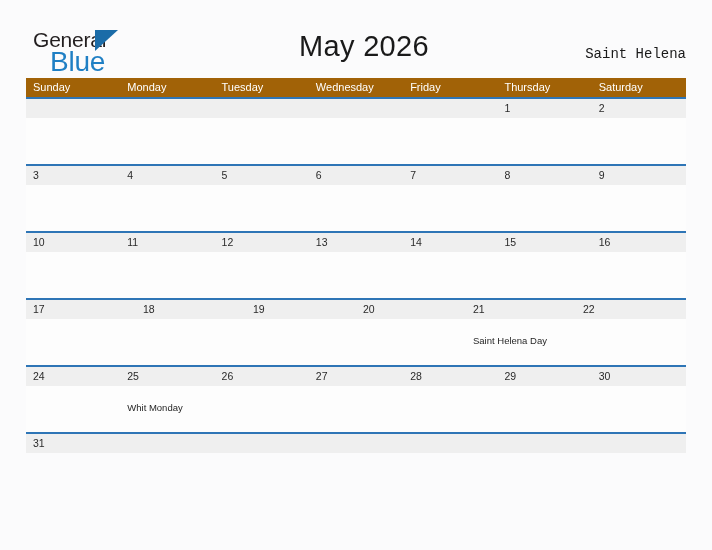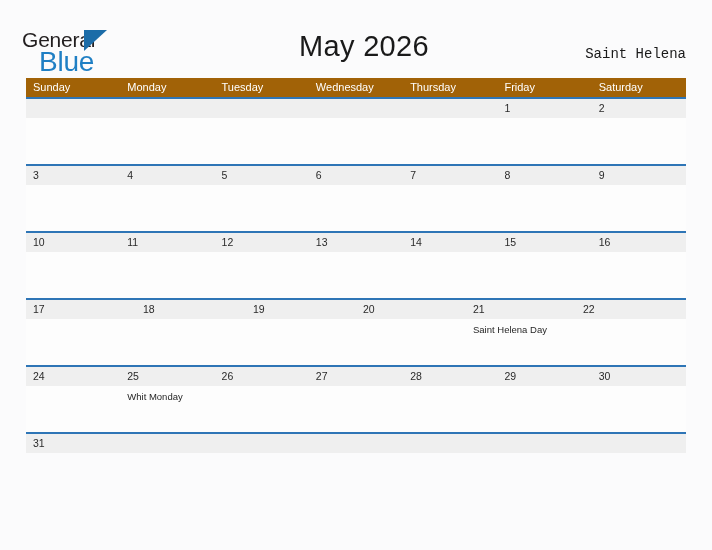--- a/index.html
+++ b/index.html
@@ -26,21 +26,21 @@
   .top-bar {
     position: absolute;
     left: 0;
     top: 0;
     width: 712px;
     height: 78px;
   }
 
   .logo {
     position: absolute;
-    left: 22px;
+    left: 33px;
     top: 29px;
     width: 96px;
     height: 44px;
     line-height: 1;
   }
   .logo-general {
     position: absolute;
     left: 0;
     top: 0;
     font-size: 21px;
@@ -158,21 +158,21 @@
     line-height: 19px;
     color: #2a2a2a;
     font-family: "Liberation Sans", sans-serif;
   }
   .day-cell.empty .day-num {
     visibility: hidden;
   }
   .events {
     position: relative;
     z-index: 1;
-    padding-top: 5px;
+    padding-top: 16px;
   }
   .event {
     font-size: 9.5px;
     line-height: 12px;
     color: #262626;
     white-space: nowrap;
     font-family: "Liberation Sans", sans-serif;
   }
 </style>
 </head>
@@ -192,22 +192,22 @@
 
     <div class="region">Saint Helena</div>
   </div>
 
   <div class="calendar">
     <div class="dow-row">
         <div class="dow-cell">Sunday</div>
         <div class="dow-cell">Monday</div>
         <div class="dow-cell">Tuesday</div>
         <div class="dow-cell">Wednesday</div>
+        <div class="dow-cell">Friday</div>
         <div class="dow-cell">Thursday</div>
-        <div class="dow-cell">Friday</div>
         <div class="dow-cell">Saturday</div>
       </div>
     <div id="weeks-container">
         <div class="week">
           <div class="week-body">
             <div class="day-cell empty">
               <span class="day-num"></span>
             </div>
             <div class="day-cell empty">
               <span class="day-num"></span>

